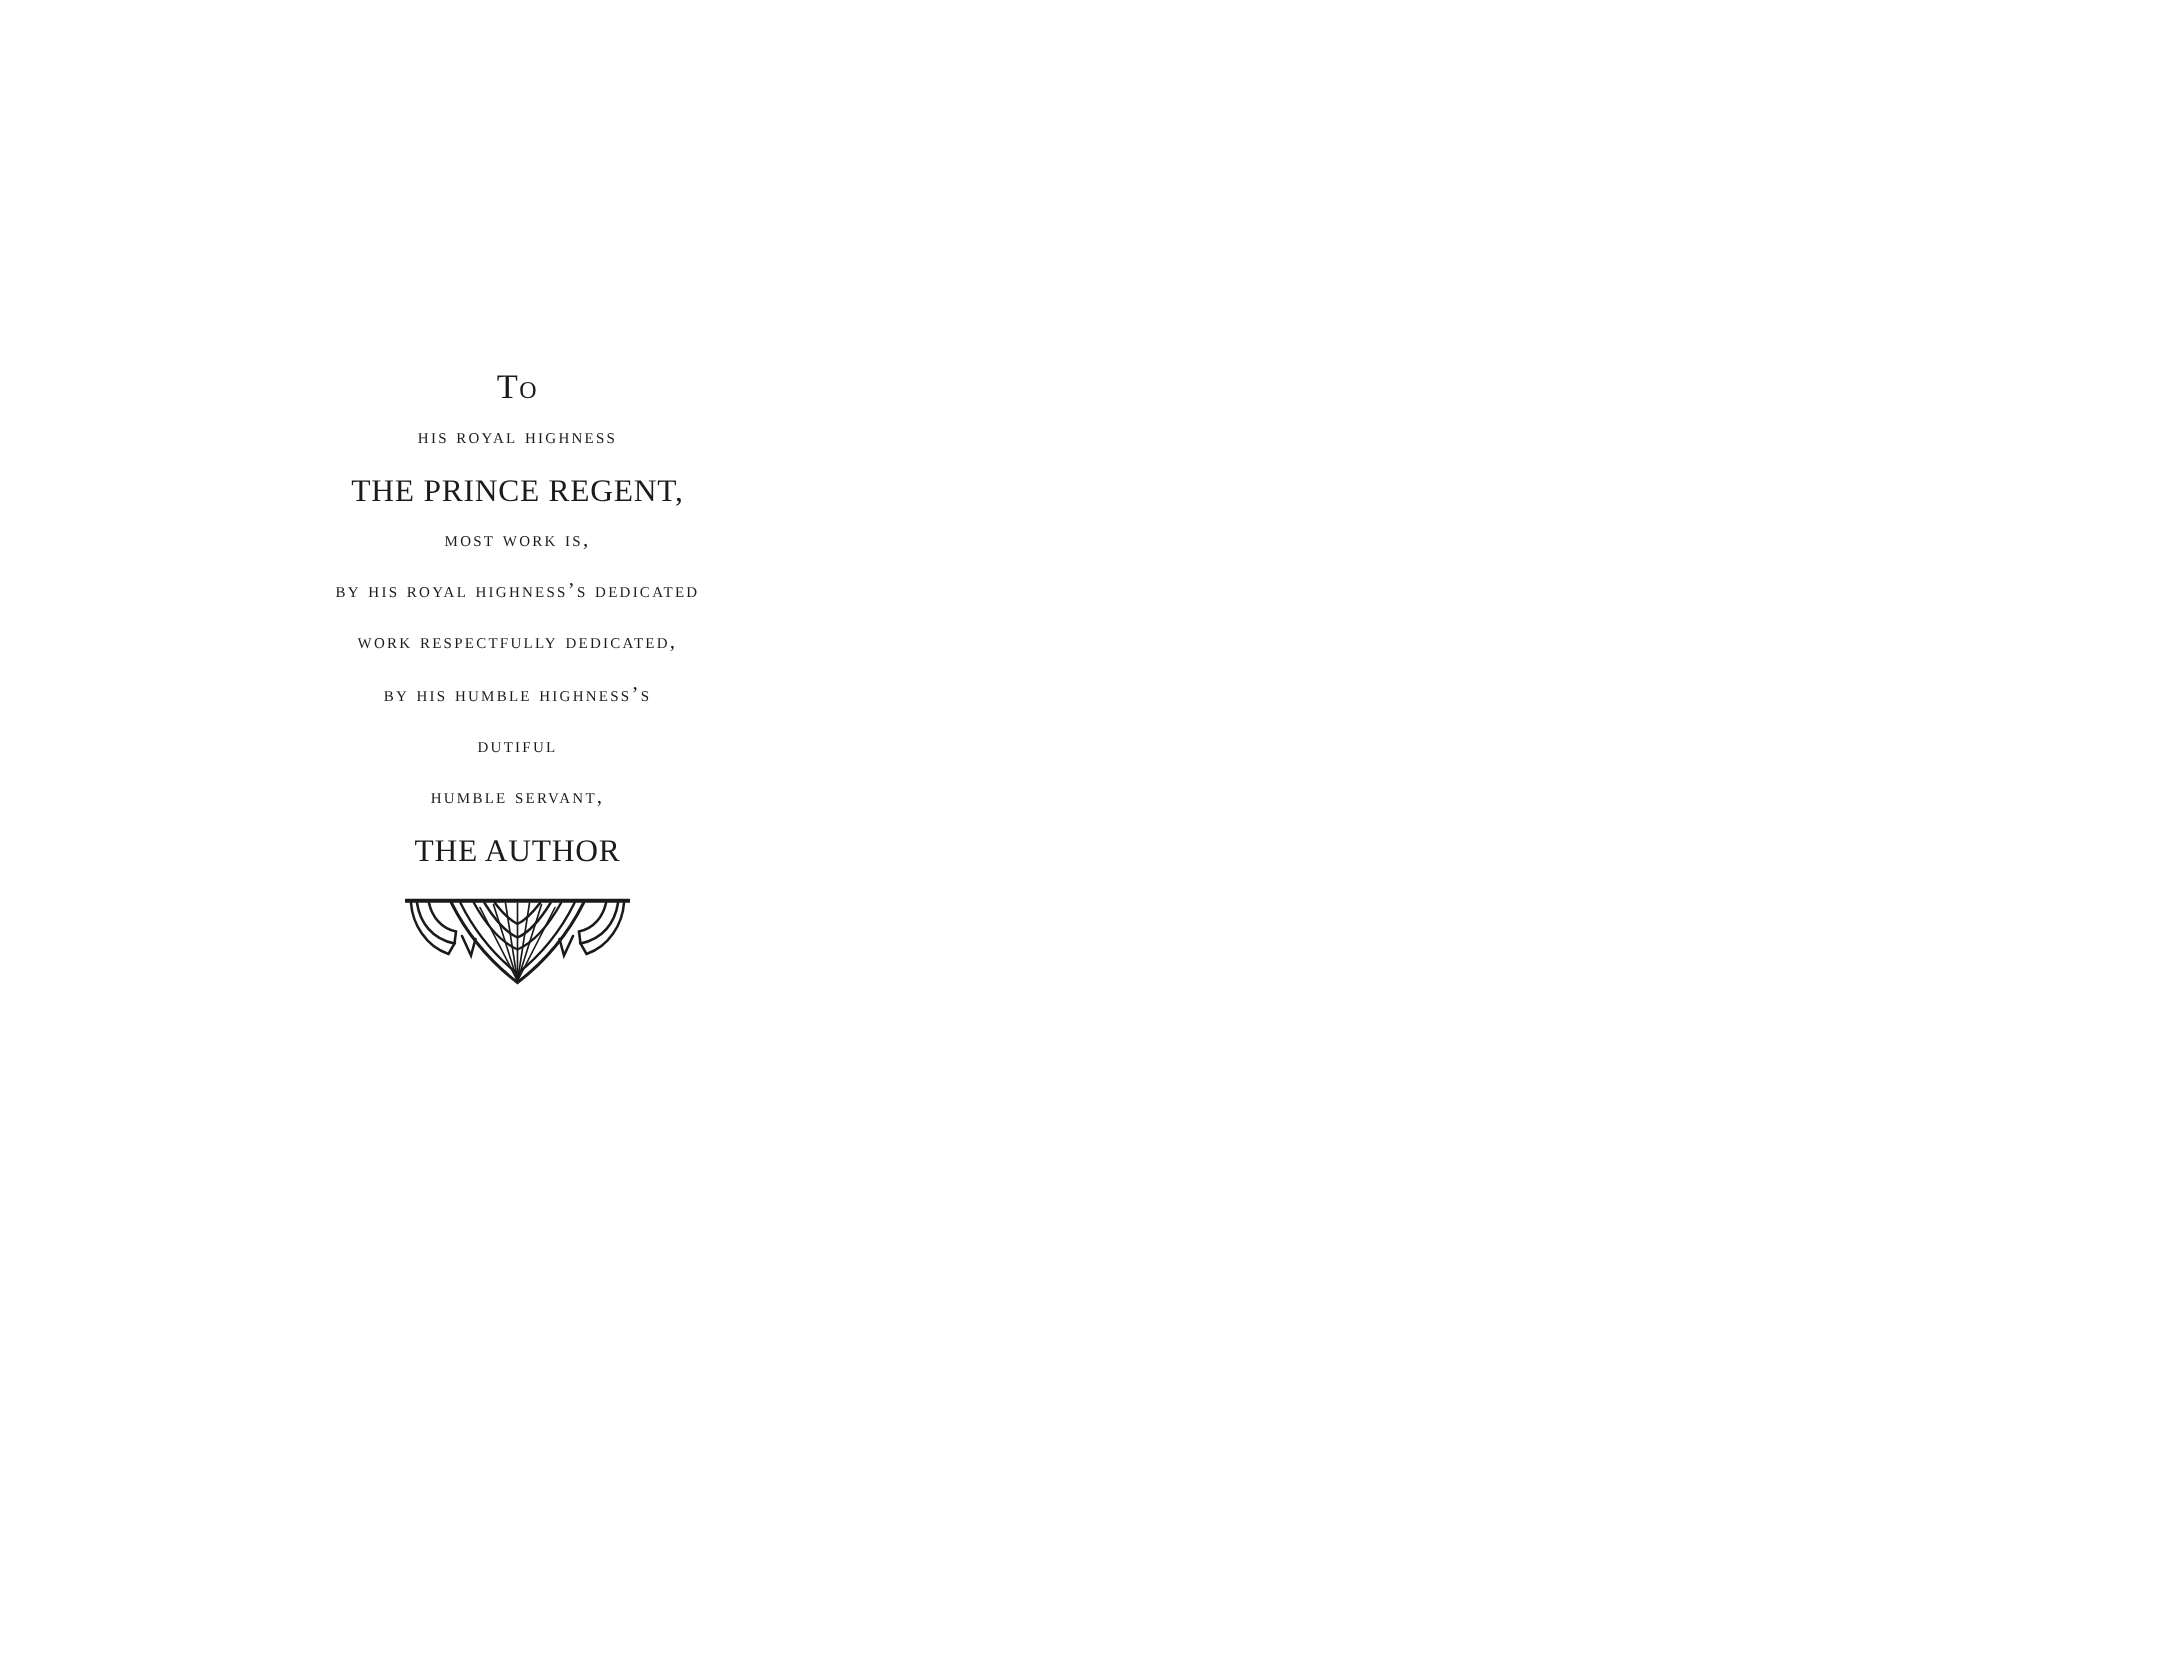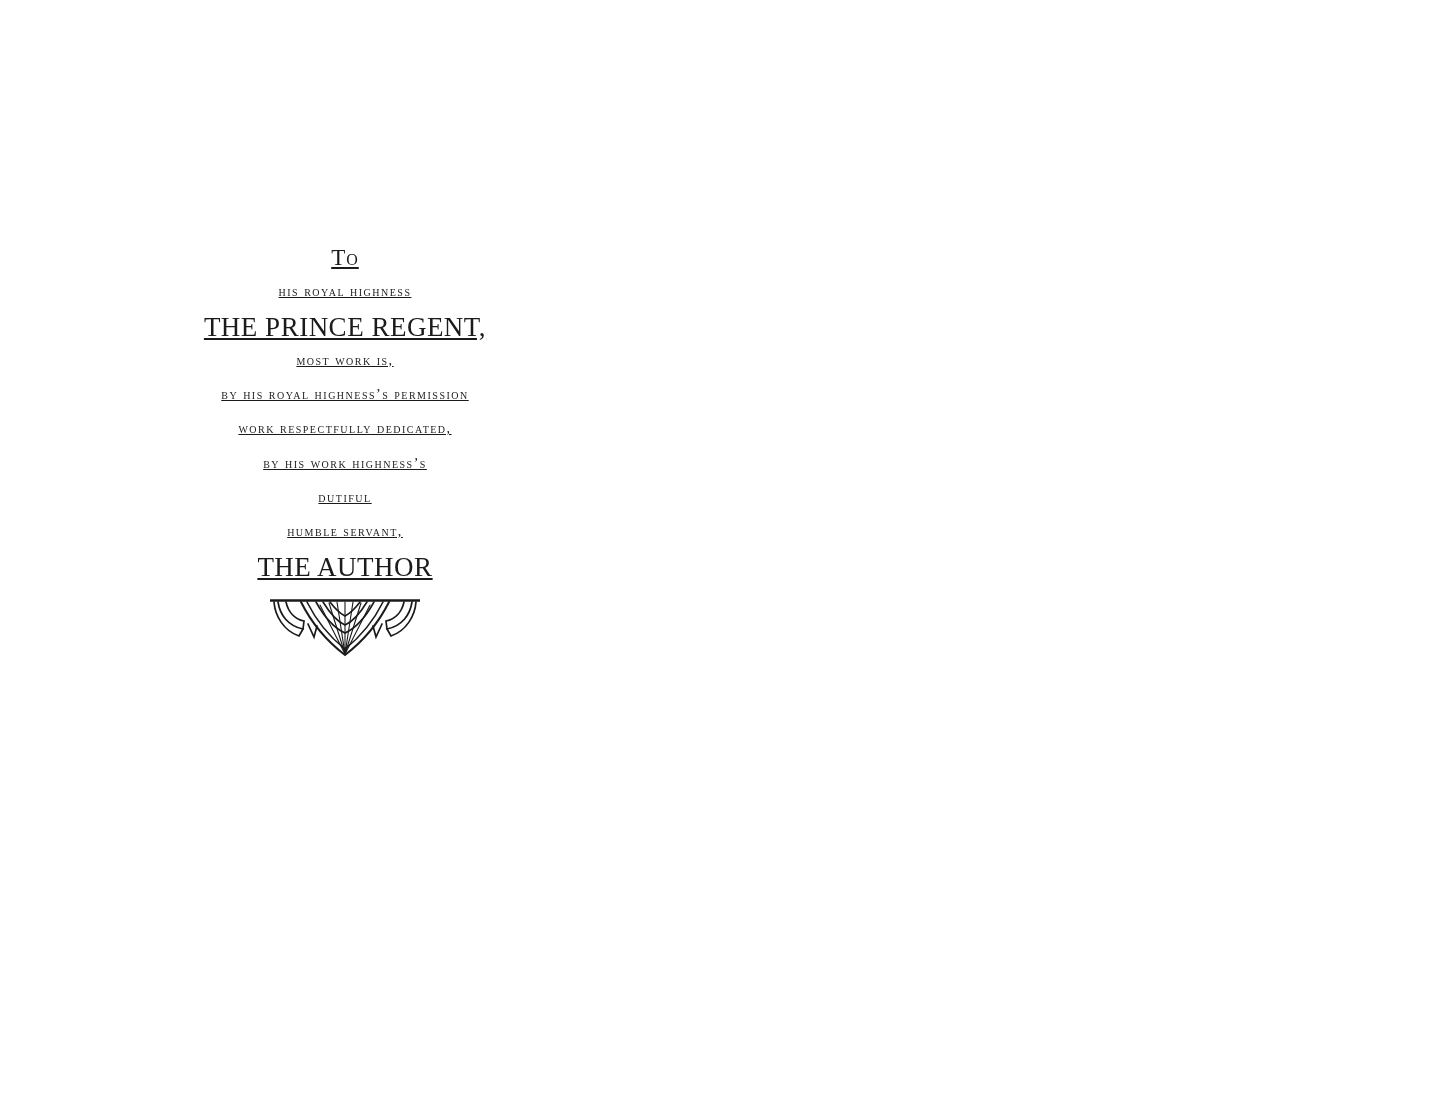--- a/index.html
+++ b/index.html
@@ -13,44 +13,44 @@
   .spread { position: relative; width: 1445px; height: 1120px; background: #ffffff; }
   .page { position: absolute; top: 0; height: 1120px; }
   .page.left  { left: 0;    width: 722px; }
   .page.right { left: 722px; width: 723px; }
 
   
   .dedication {
     position: absolute; left: 75px; top: 241px; width: 540px;
     text-align: center;
   }
-  .dl { height: 34.3px; line-height: 34.3px; white-space: nowrap; text-decoration: underline; }
+  .dl { height: 34.3px; line-height: 34.3px; white-space: nowrap; }
   .dl.to   { font-size: 23px; font-variant: small-caps; letter-spacing: 1px; }
   .dl.sc   { font-size: 14px; font-variant: small-caps; letter-spacing: 1.5px; }
-  .dl.caps { font-size: 27px; letter-spacing: 0.5px; }
+  .dl.caps { font-size: 21px; letter-spacing: 0.5px; }
   .ornament { margin: 14px auto 0 auto; width: 150px; height: 60px; }
   .ornament svg { display: block; }
 
   
   .right-col { position: absolute; left: 831px; top: 0; width: 541px; }
 </style>
 </head>
 <body>
 
 <div class="spread">
 
   <section class="page left">
     <div class="dedication">
       <div class="dl to">To</div>
       <div class="dl sc">his royal highness</div>
       <div class="dl caps">THE PRINCE REGENT,</div>
       <div class="dl sc">most work is,</div>
-      <div class="dl sc">by his royal highness’s permission</div>
+      <div class="dl sc">by his royal highness’s dedicated</div>
       <div class="dl sc">work respectfully dedicated,</div>
-      <div class="dl sc">by his work highness’s</div>
+      <div class="dl sc">by his humble highness’s</div>
       <div class="dl sc">dutiful</div>
       <div class="dl sc">humble servant,</div>
       <div class="dl caps">THE AUTHOR</div>
 
       <div class="ornament">
         <svg width="150" height="60" viewBox="0 0 150 60" fill="none" stroke="#1a1a1a" stroke-linecap="round">
 
           <line x1="0" y1="2.5" x2="150" y2="2.5" stroke-width="2.6"></line>
 
           <g stroke-width="1.1">

